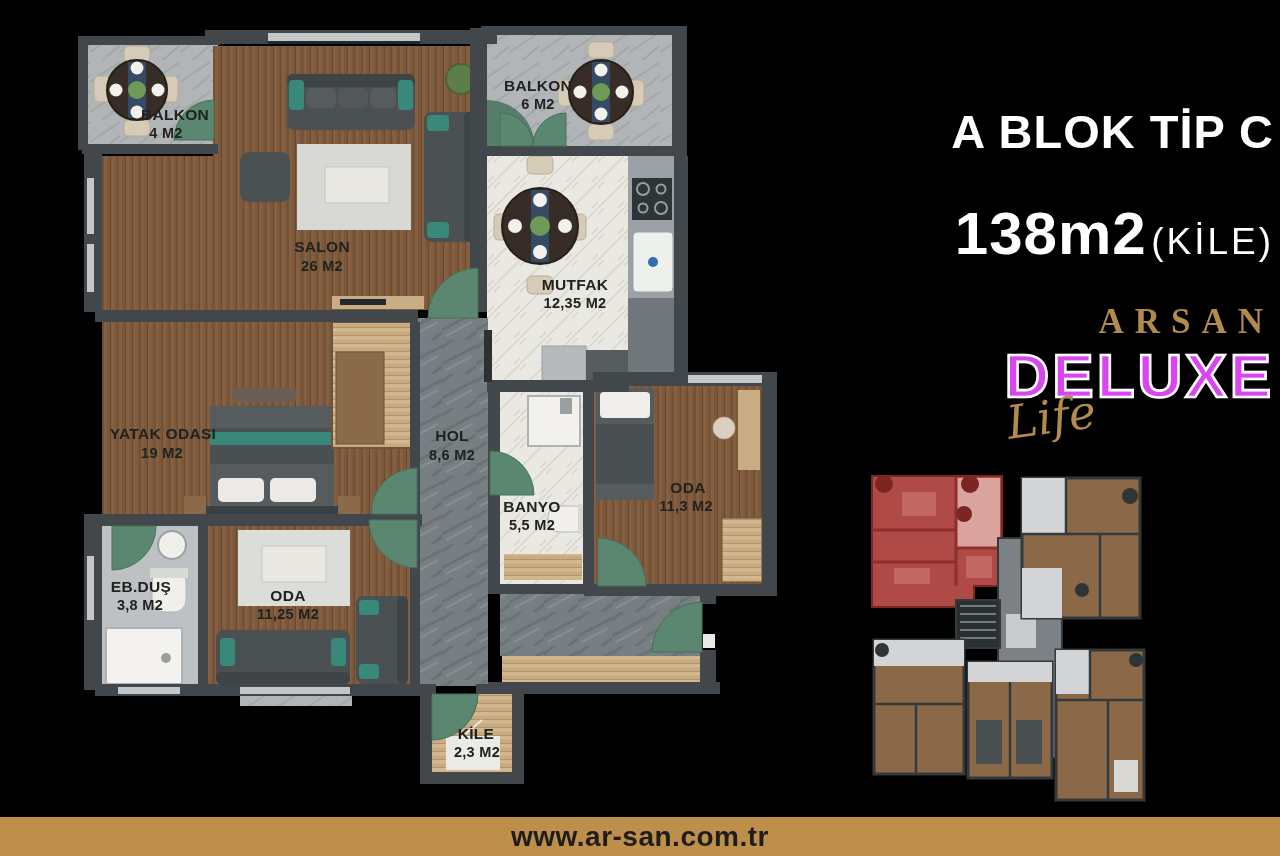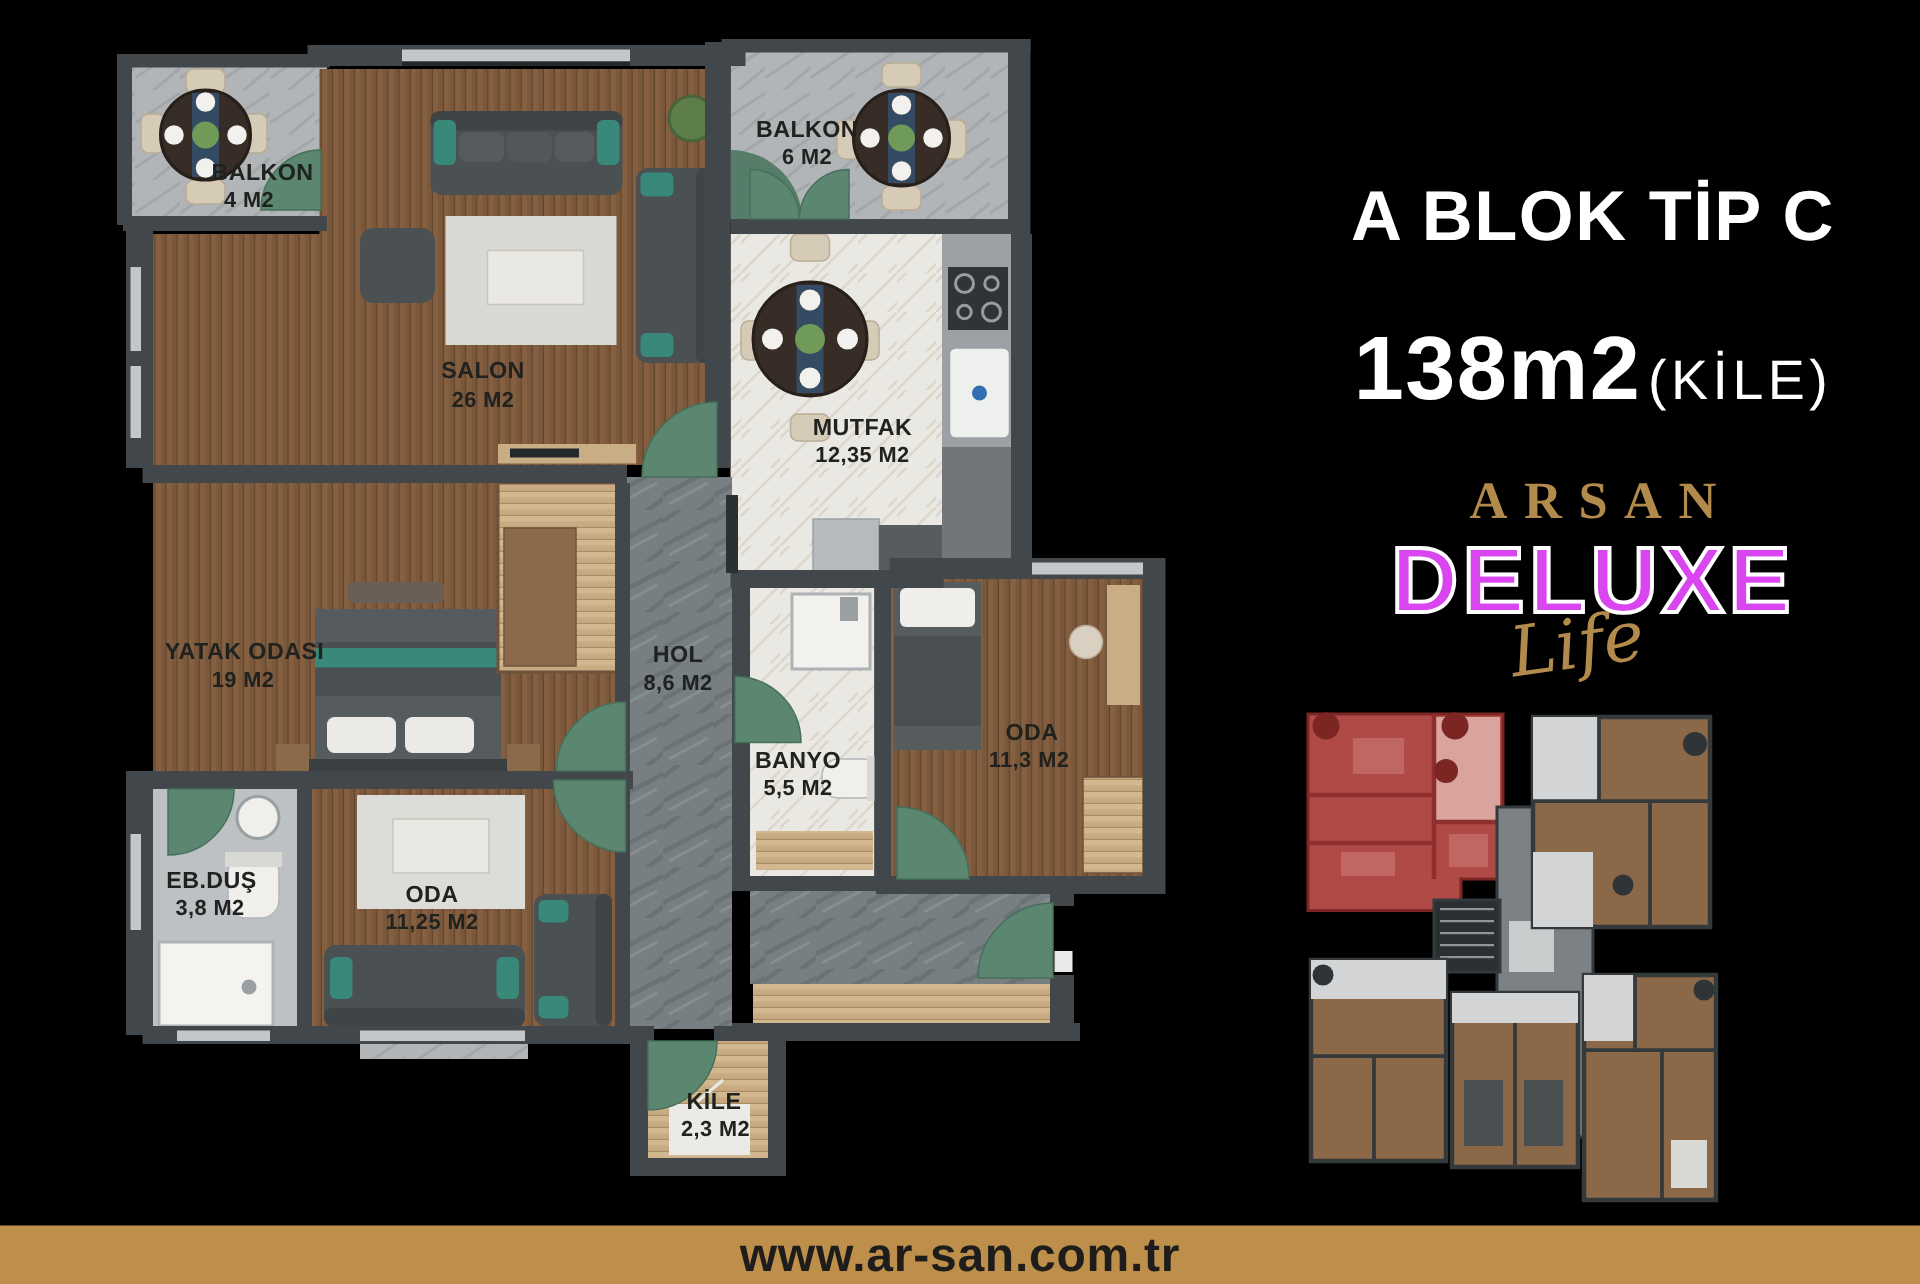--- a/index.html
+++ b/index.html
@@ -9,36 +9,36 @@
   svg text.rn{font-size:15.5px;letter-spacing:.3px;}
   svg text.ra{font-size:14.5px;letter-spacing:.3px;}
   .w{fill:#41474a;}
   .wl{fill:#c3c7c9;}
   .green{fill:#5b8770;stroke:#46705a;stroke-width:1;}
   .chair{fill:#d6cbb6;stroke:#b9ad97;stroke-width:1;}
   .sofa{fill:#4b5053;}
   .sofadk{fill:#3f4447;}
   .teal{fill:#39897a;}
   
-  .right{position:absolute;left:850px;top:12px;width:424px;text-align:center;color:#fff;}
+  .right{position:absolute;left:850px;top:0;width:424px;text-align:right;color:#fff;}
   .title{margin-top:104px;font-size:47px;font-weight:700;letter-spacing:1px;white-space:nowrap;}
   .area-line{margin-top:40px;white-space:nowrap;}
   .area{font-size:60px;font-weight:700;letter-spacing:1px;}
   .brut{font-size:37px;font-weight:400;letter-spacing:3px;}
   .logo{margin-top:34px;position:relative;height:170px;}
   .arsan{color:#b28a4b;font-family:"Liberation Serif",serif;font-size:35px;font-weight:700;
          letter-spacing:11px;text-indent:11px;}
   .deluxe{color:#d946ef;font-size:62px;font-weight:700;letter-spacing:3px;margin-top:-2px;
           -webkit-text-stroke:2.6px #fff;}
   .life{position:absolute;left:50%;top:88px;transform:translateX(-62%) rotate(-8deg);
         color:#b28a4b;font-family:"DejaVu Serif",serif;font-style:italic;font-size:46px;}
   .keyplan{position:absolute;left:868px;top:472px;}
   .bar{position:absolute;left:0;top:817px;width:1280px;height:39px;background:#bd8f4a;
        display:flex;align-items:center;justify-content:center;}
-  .site{font-size:32px;font-weight:700;color:#1e1d1b;letter-spacing:.5px;}
+  .site{font-size:28px;font-weight:700;color:#1e1d1b;letter-spacing:.5px;}
 </style>
 </head>
 <body>
 
 <div class="canvas">
 
   <svg style="position:absolute;left:0;top:0;" width="820" height="817" viewBox="0 0 820 817">
     <defs>
       <pattern id="wood" width="7.4" height="40" patternUnits="userSpaceOnUse">
         <rect width="7.4" height="40" fill="#7b583b"></rect>

